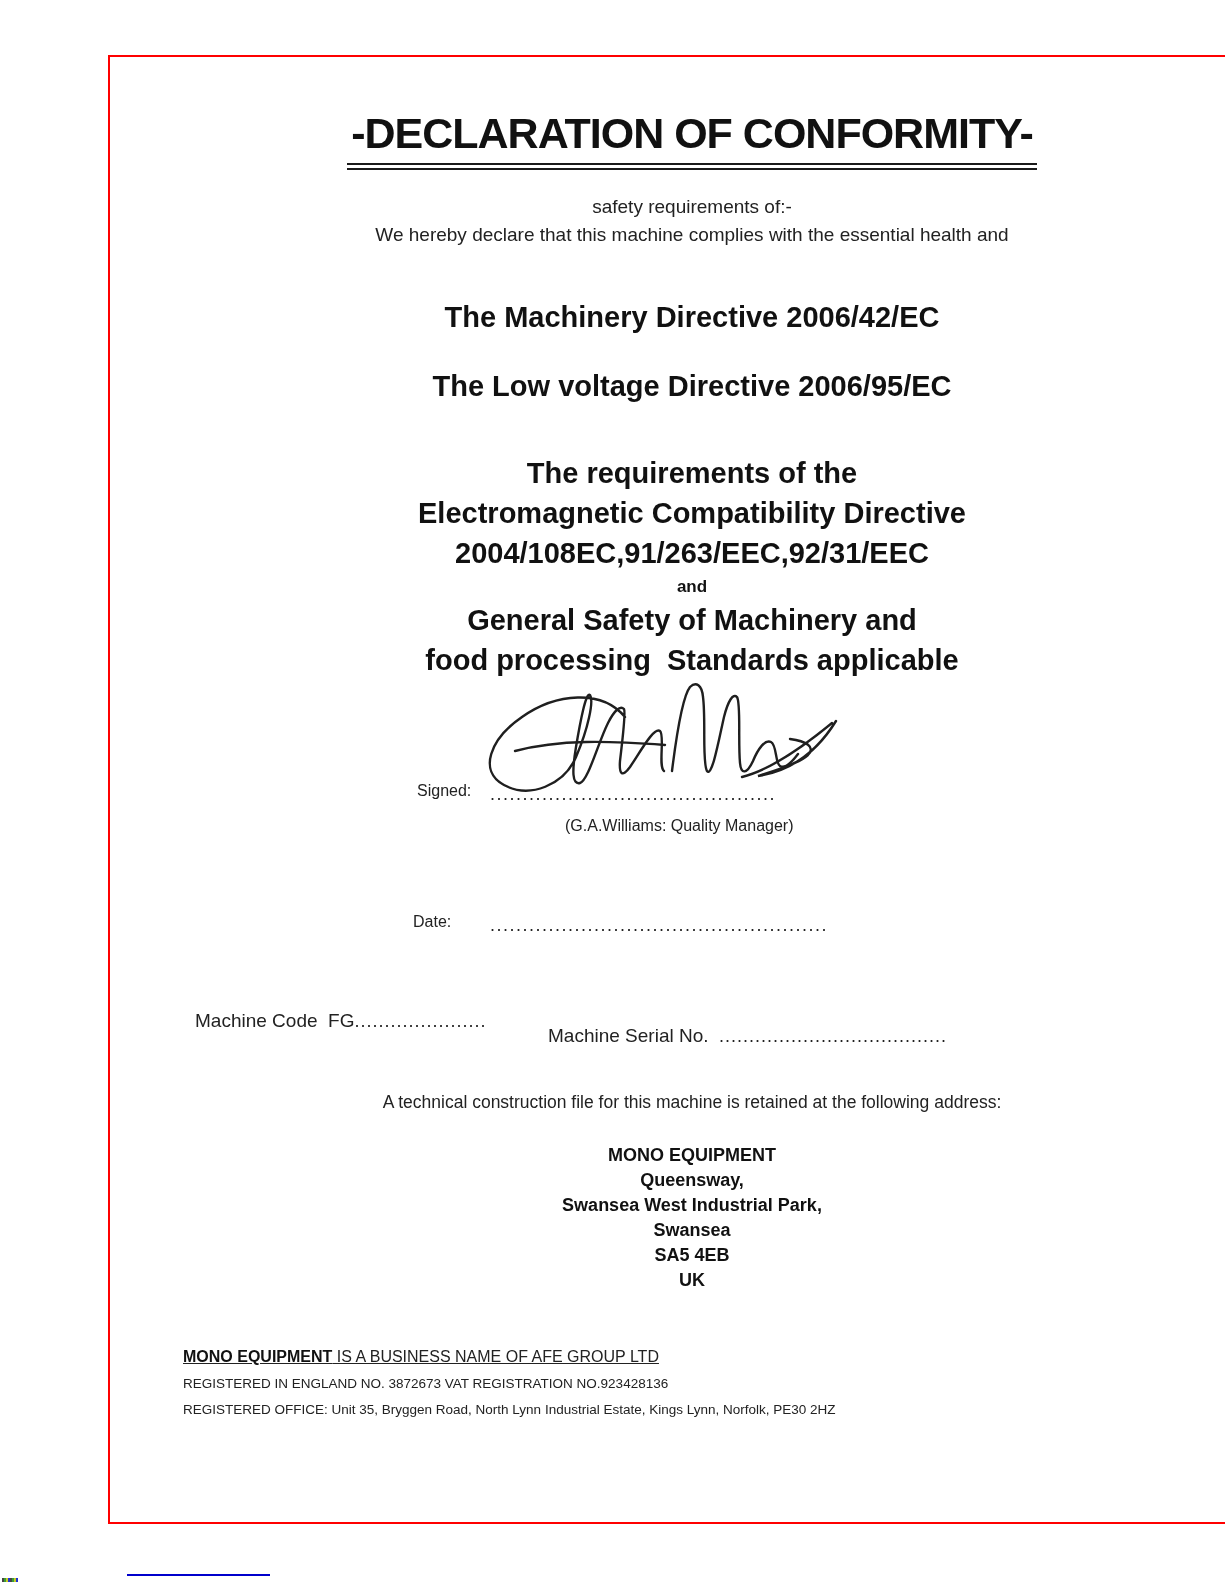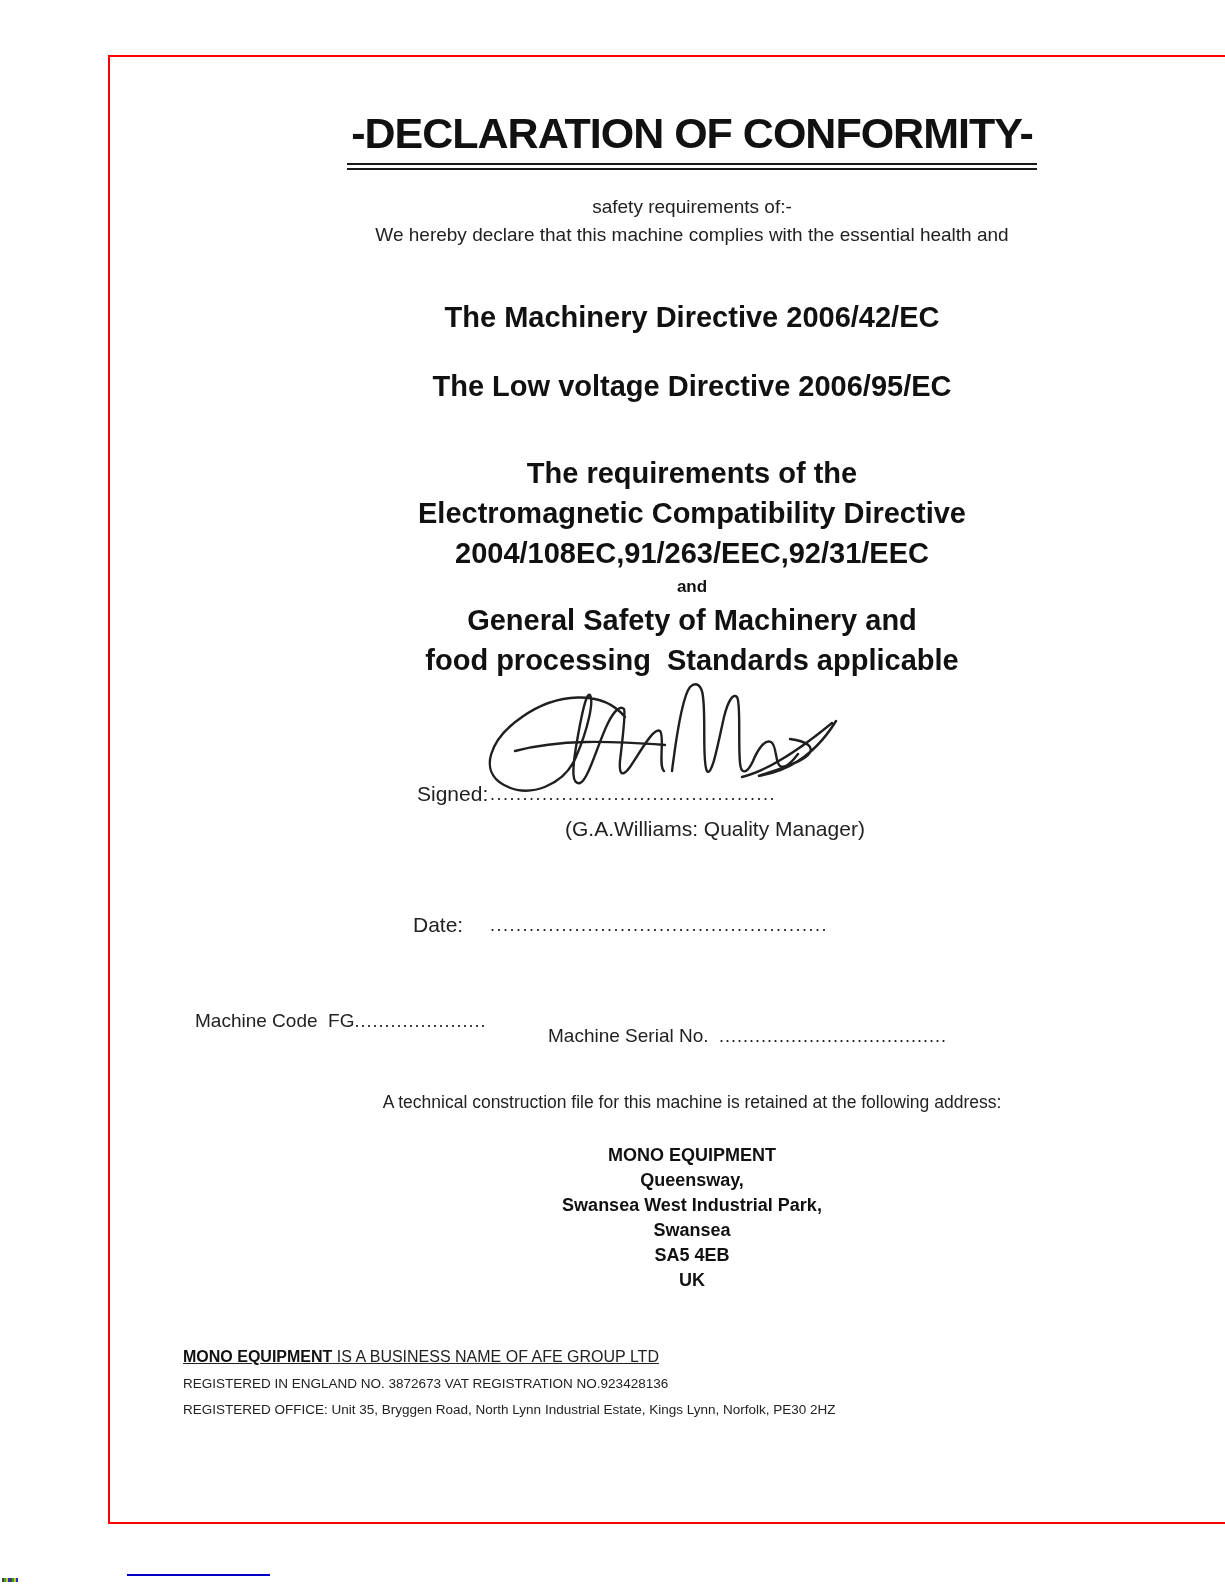--- a/index.html
+++ b/index.html
@@ -19,21 +19,21 @@
     color:#111;border-bottom:7px double #1a1a1a;padding:0 4px 5px 4px;
   }
   .intro{top:136px;font-size:19px;line-height:28px;color:#222;}
   .h-big{font-size:29px;font-weight:bold;color:#111;}
   .directive1{top:232px;margin-top:12px;}
   .directive2{top:313px;}
   .emc-block{top:396px;line-height:40px;}
   .and-line{font-size:17px;font-weight:bold;line-height:27px;}
   .keep-space{white-space:pre;}
   .sig-svg{position:absolute;left:350px;top:620px;width:400px;height:128px;}
-  .plain20{position:absolute;font-size:21px;color:#222;}
+  .plain20{position:absolute;font-size:16px;color:#222;}
   .dots{font-size:18px;letter-spacing:1.5px;color:#222;}
   .signed-label{left:307px;top:725px;}
   .signed-dots{left:380px;top:727px;}
   .sig-caption{left:455px;top:760px;}
   .date-label{left:303px;top:856px;}
   .date-dots{left:380px;top:858px;}
   .machine-row{position:absolute;top:953px;left:0;width:100%;font-size:19px;color:#222;}
   .machine-code{position:absolute;left:85px;top:0;white-space:pre;}
   .machine-serial{position:absolute;left:438px;top:0;white-space:pre;margin-top:15px;}
   .mdots{letter-spacing:1px;font-size:18px;}

